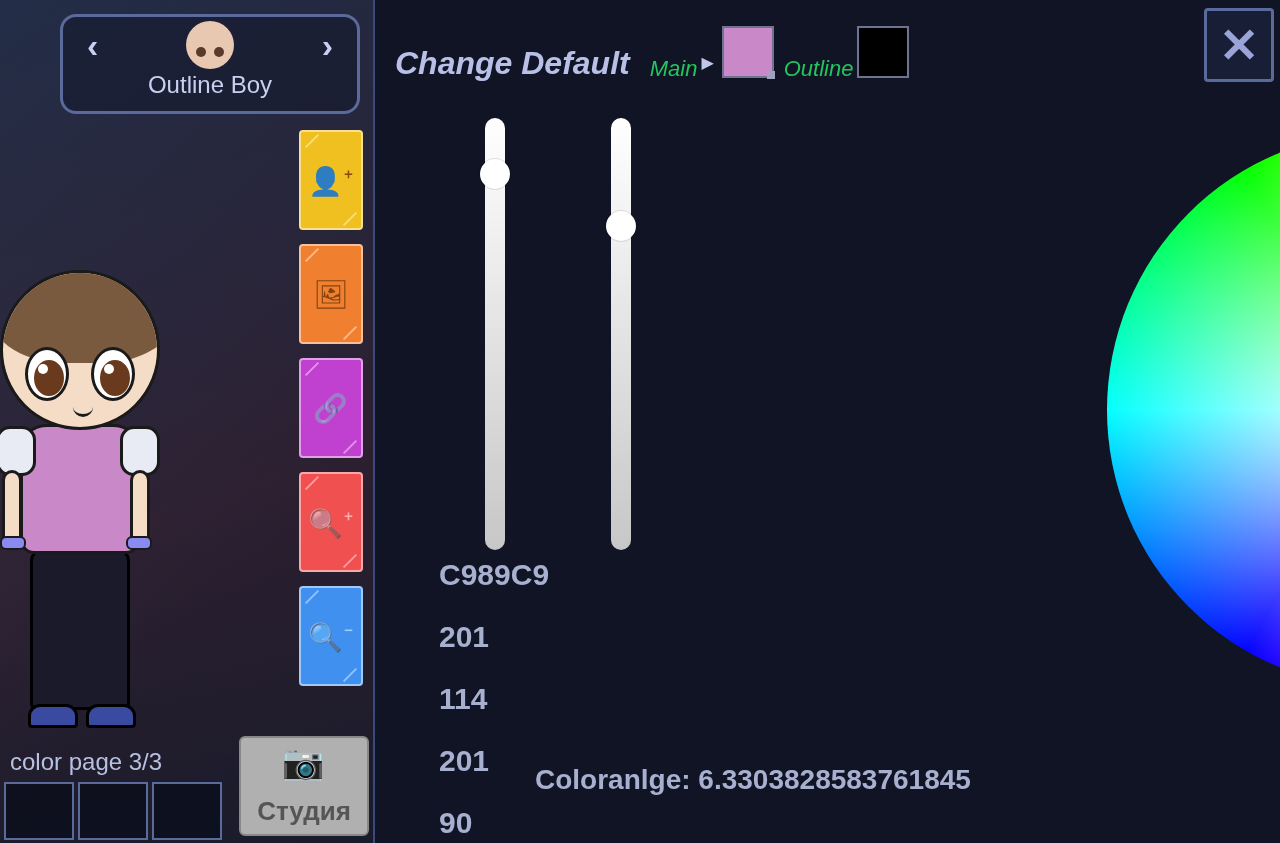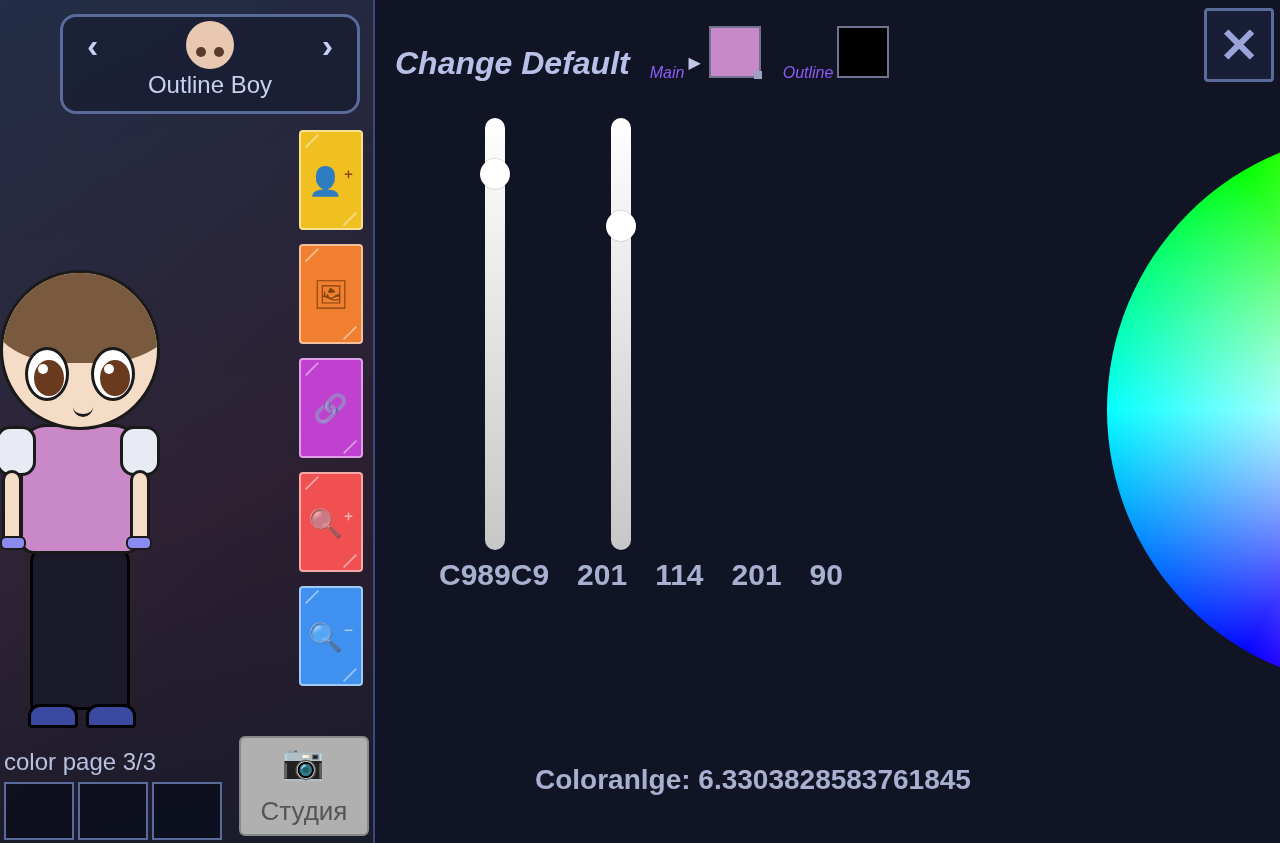--- a/index.html
+++ b/index.html
@@ -110,52 +110,52 @@
   .av-arm.r { right: 40px; }
   .av-wrist { position: absolute; width: 26px; height: 14px; background: #8a8af0; border: 2px solid #1a1a1a; border-radius: 6px; top: 266px; }
   .av-wrist.l { left: 10px; }
   .av-wrist.r { right: 38px; }
   .av-legs { position: absolute; top: 280px; left: 40px; width: 100px; height: 160px; background: #1a1a2a; border: 3px solid #000; border-radius: 10px 10px 6px 6px; }
   .av-shoe { position: absolute; width: 50px; height: 24px; background: #3a4aa0; border: 3px solid #000; border-radius: 12px 12px 4px 4px; top: 434px; }
   .av-shoe.l { left: 38px; }
   .av-shoe.r { left: 96px; }
 
   .color-page-label {
-    position: absolute; left: 4px; top: 748px;
+    position: absolute; left: 10px; top: 748px;
     color: #b8c0e0; font-size: 24px;
   }
   .palette-row {
     position: absolute; left: 4px; top: 782px;
     display: flex; gap: 4px;
   }
   .pal-slot { width: 70px; height: 58px; border: 2px solid #5a6a9a; background: rgba(10,14,28,.8); }
 
   .studio-btn {
     position: absolute; right: 4px; top: 736px;
     width: 130px; height: 100px;
     background: #b0b0b0; border: 2px solid #888; border-radius: 6px;
     display: flex; flex-direction: column; align-items: center; justify-content: center;
     color: #555; cursor: pointer;
   }
   .studio-btn .cam { font-size: 34px; line-height: 1; }
-  .studio-btn .lbl { font-size: 26px; margin-top: 17px; }
+  .studio-btn .lbl { font-size: 26px; margin-top: 17px; font-weight: bold; }
 
   
   .right-panel {
     flex: 1;
     height: 100%;
     background: #101424;
     position: relative;
     padding: 18px 20px;
   }
 
   .top-bar { display: flex; align-items: flex-end; gap: 10px; height: 64px; }
   .cc-title { color: #b8c0e8; font-size: 32px; font-style: italic; font-weight: 600; margin-right: 10px; }
   .swatch-group { display: flex; align-items: flex-end; gap: 4px; }
-  .swatch-label { color: #8b5cf6; font-size: 16px; font-style: italic; }
+  .swatch-label { color: #22c55e; font-size: 22px; font-style: italic; }
   .tri { color: #c0c8e8; font-size: 16px; margin: 0 4px 10px 0; }
   .swatch {
     width: 52px; height: 52px; border: 2px solid #717190;
     position: relative; top: -4px;
   }
   .swatch.small-marker::after {
     content: ""; position: absolute; right: -3px; bottom: -3px; width: 8px; height: 8px; background: #a0a0c0;
   }
   .sw-main { background: #c989c9; }
   .sw-sub  { background: #8a8af0; }
@@ -200,21 +200,21 @@
   }
   .wheel::after {
     content: ""; position: absolute; inset: 0; border-radius: 50%;
     background: radial-gradient(circle, #fff 0%, rgba(255,255,255,0) 72%);
   }
 
   
   .readout {
     position: absolute; left: 64px; top: 558px;
     color: #a8b0d0; font-size: 30px; font-weight: 600;
-    display: flex; flex-direction: row; gap: 28px;
+    display: flex; flex-direction: column; gap: 28px;
   }
   .angle-line {
     position: absolute; left: 160px; top: 764px;
     color: #a8b0d0; font-size: 28px; font-weight: 600;
   }
 </style>
 </head>
 <body>
 
 <div class="left-panel">
@@ -288,21 +288,21 @@
   <div class="top-bar">
     <span class="cc-title">Change Default</span>
 
     <div class="swatch-group">
       <span class="swatch-label">Main</span>
       <span class="tri">▶</span>
       <span class="swatch sw-main small-marker" style="background: rgb(201, 137, 201);"></span>
     </div>
 
 
-    <div class="swatch-group" style="margin-left:12px">
+    <div class="swatch-group" style="">
       <span class="swatch-label">Outline</span>
       <span class="swatch sw-out" style="background: rgb(0, 0, 0);"></span>
     </div>
   </div>
 
   <div class="close-btn">
     <span>✕</span>
   </div>
 
   <div class="sliders">

